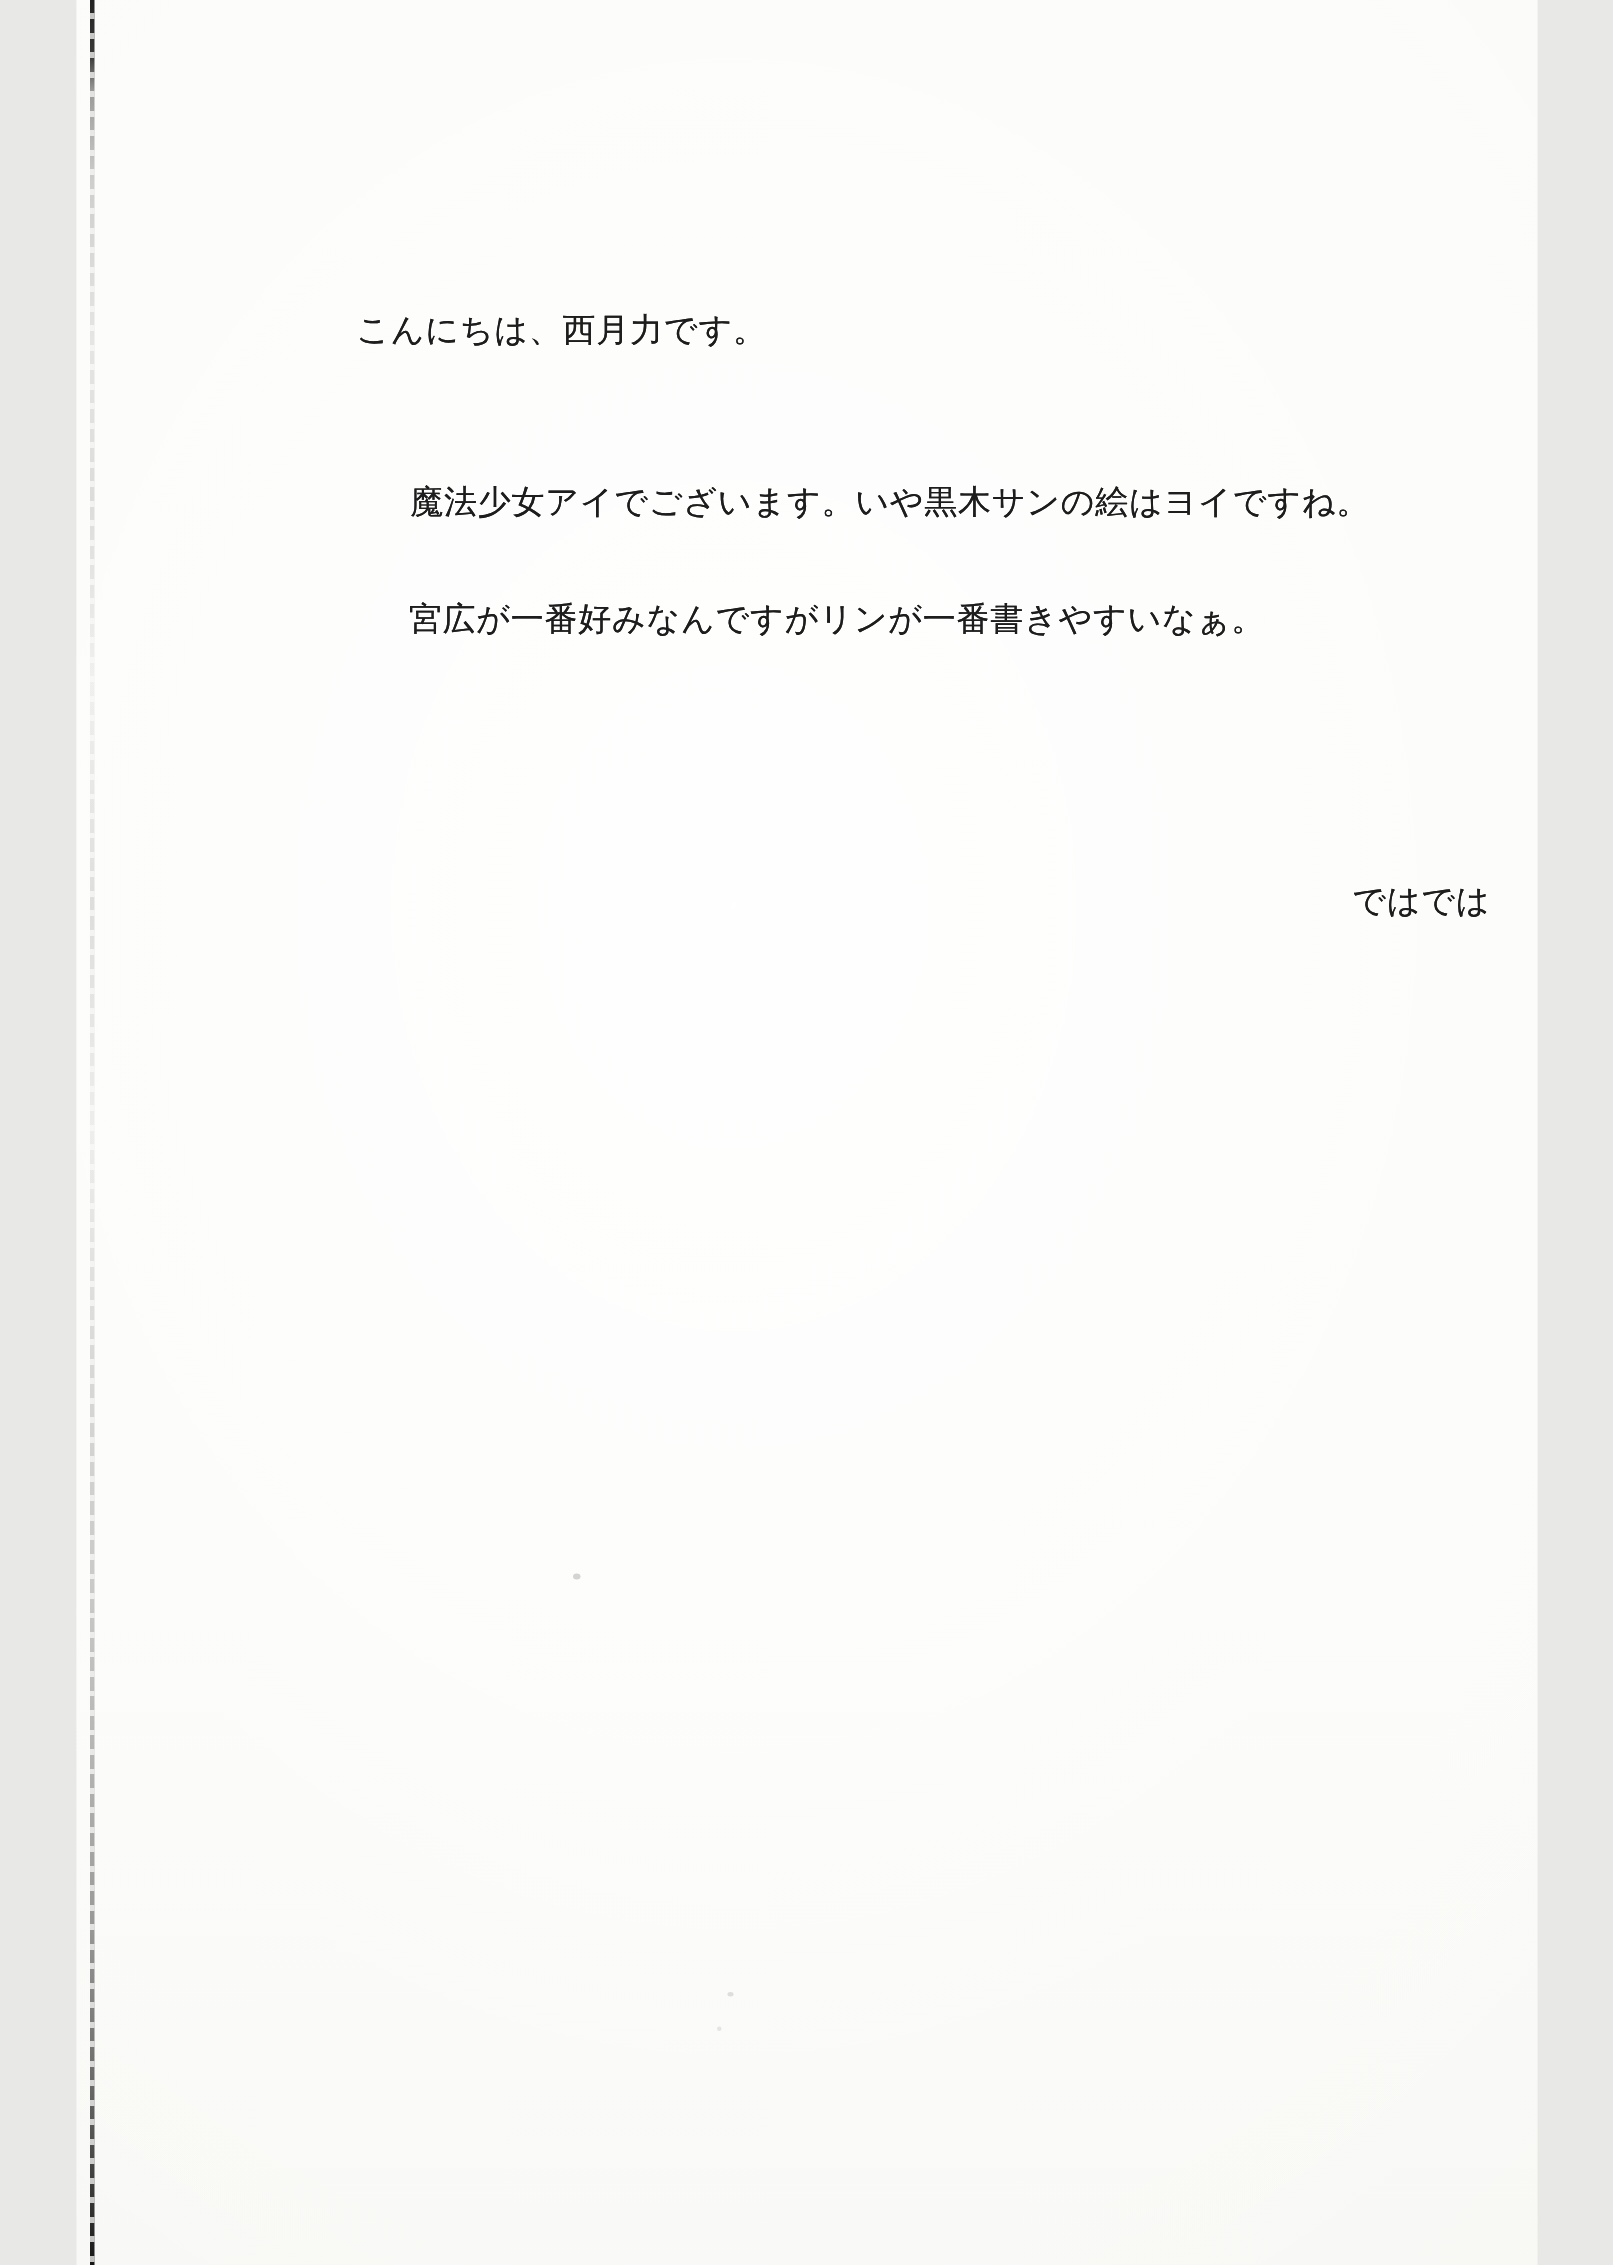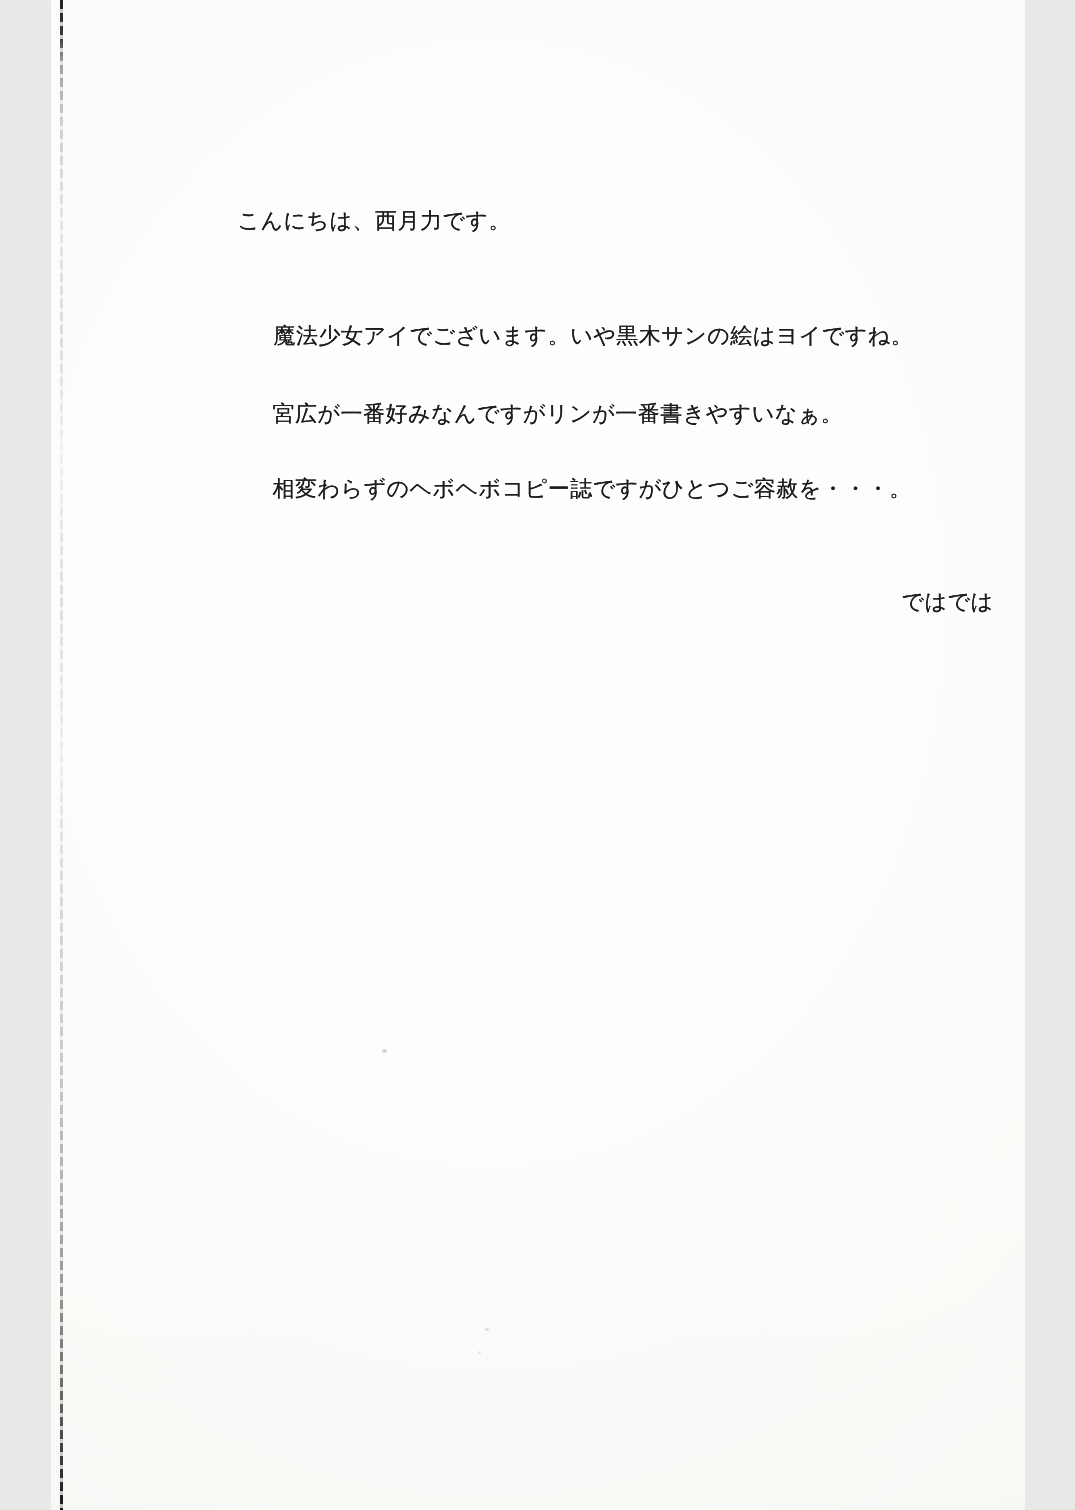--- a/index.html
+++ b/index.html
@@ -88,21 +88,20 @@
 <div class="page">
 
   <div class="scan-line"></div>
 
   <div class="text-line" style="left:187px; top:206px;">こんにちは、西月力です。</div>
 
   <div class="text-line" style="left:223px; top:321px;">魔法少女アイでございます。いや黒木サンの絵はヨイですね。</div>
 
   <div class="text-line" style="left:222px; top:399px;">宮広が一番好みなんですがリンが一番書きやすいなぁ。</div>
 
-  <div class="text-line" style="left:222px; top:474px;">相変わらずのヘボヘボコピー誌ですがひとつご容赦を・・・。</div>
 
   <div class="text-line" style="left:851px; top:551px;margin-top:36px;">ではでは</div>
 
   <div class="speck speck-1"></div>
   <div class="speck speck-2"></div>
   <div class="speck speck-3"></div>
   <div class="speck speck-4"></div>
   <div class="speck speck-5"></div>
 
 </div>

